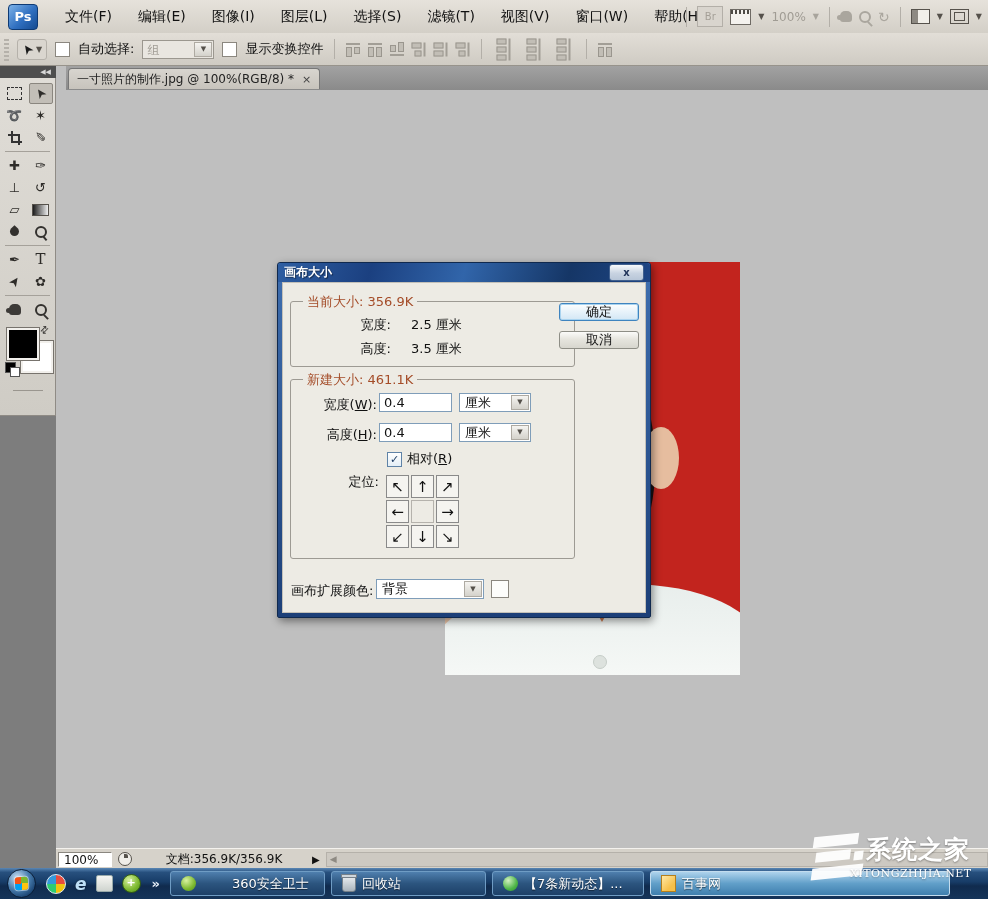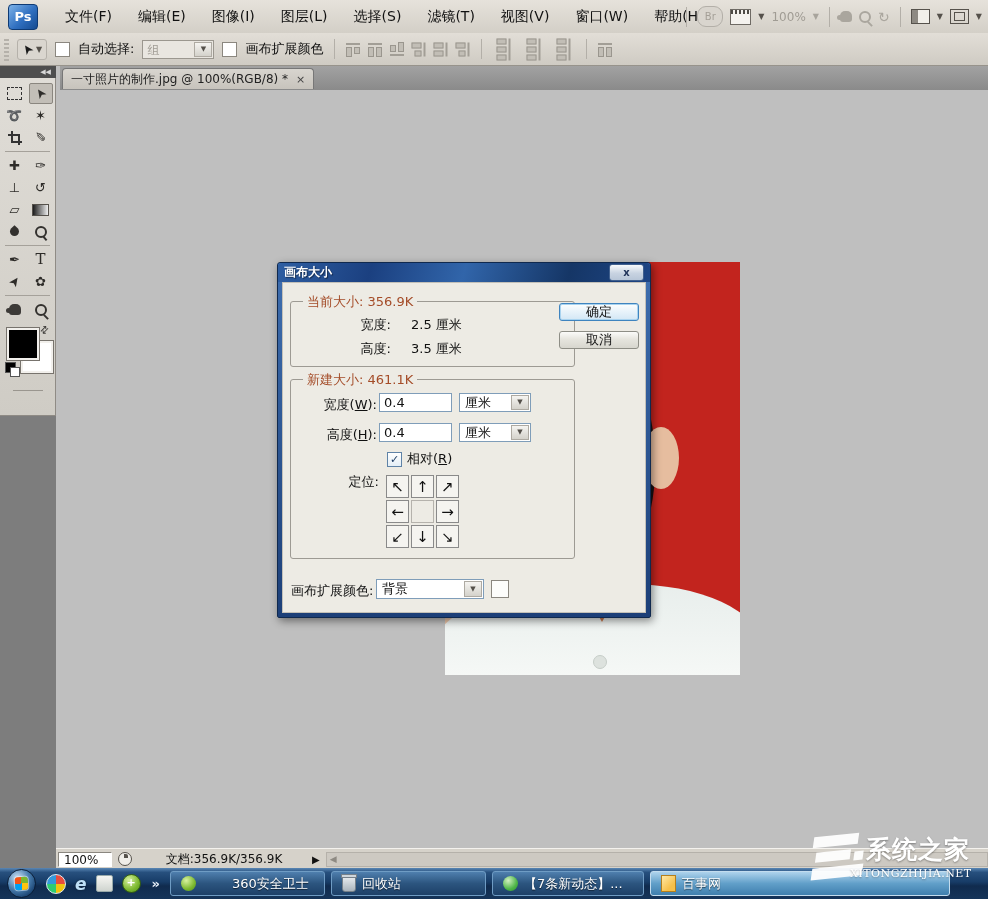--- a/index.html
+++ b/index.html
@@ -9,21 +9,21 @@
   .menubar{position:absolute;left:0;top:0;width:988px;height:33px;
     background:linear-gradient(#e6e2db,#d3cfc7);border-bottom:1px solid #a6a29b;
     display:flex;align-items:center;}
   .ps-logo{width:28px;height:24px;margin:0 14px 0 8px;border-radius:4px;
     background:linear-gradient(135deg,#7db2e8 0%,#2f6fc0 55%,#144a90 100%);
     border:1px solid #0e3a74;color:#fff;font-weight:bold;font-size:13px;
     display:flex;align-items:center;justify-content:center;}
   .menu-item{padding:0 13px;font-size:14px;cursor:default;white-space:nowrap;}
   .mb-right{position:absolute;right:6px;top:0;height:33px;display:flex;align-items:center;gap:7px;}
   .vsep{width:1px;height:20px;background:#b3afa8;margin:0 3px;}
-  .br-btn{width:24px;height:19px;border:1px solid #b3afa8;border-radius:9px;background:#d9d5ce;
+  .br-btn{width:24px;height:19px;border:1px solid #b3afa8;border-radius:0;background:#d9d5ce;
     color:#a49f97;font-size:10px;display:flex;align-items:center;justify-content:center;}
   .launch-ico{width:19px;height:14px;background:#f4f2ee;border:1px solid #6e6a64;position:relative;}
   .launch-ico:before{content:"";position:absolute;left:0;top:0;right:0;height:4px;
     background:repeating-linear-gradient(90deg,#4d4a45 0 2px,#f4f2ee 2px 4px);}
   .dd{font-size:8px;color:#55514b;}
   .dd.dim{color:#a8a49c;}
   .ztxt{color:#a09c94;font-size:12px;}
   .ico-hand{width:12px;height:11px;background:#aaa69e;border-radius:5px 5px 3px 3px;position:relative;}
   .ico-hand:before{content:"";position:absolute;left:-3px;top:4px;width:5px;height:5px;background:#aaa69e;border-radius:50%;}
   .ico-mag{width:8px;height:8px;border:2px solid #aaa69e;border-radius:50%;position:relative;}
@@ -45,21 +45,21 @@
     color:#a09c94;font-size:12px;line-height:19px;padding-left:4px;box-sizing:border-box;}
   .opt-select .sb,.sel .sb{position:absolute;right:1px;top:1px;bottom:1px;width:16px;
     background:linear-gradient(#f5f4f1,#d4d2cb);border:1px solid #aeaaa2;
     display:flex;align-items:center;justify-content:center;font-size:7px;color:#54504a;}
   .ag{display:inline-flex;gap:2px;border-top:2px solid #a29e96;padding-top:2px;height:9px;align-items:flex-start;}
   .ag i{width:4px;height:8px;background:#c2beb6;border:1px solid #9a968e;}
   .ag i.t{height:5px;}
   .ag.flip{transform:rotate(180deg);}
   .ag.v{transform:rotate(90deg);}
   
-  .tabbar{position:absolute;left:60px;top:66px;right:0;height:24px;
+  .tabbar{position:absolute;left:66px;top:66px;right:0;height:24px;
     background:linear-gradient(#a2a2a2,#8a8a8a);border-bottom:1px solid #6f6f6f;}
   .tab{position:absolute;left:2px;top:2px;height:21px;width:252px;
     background:linear-gradient(#d8d5cf,#c7c3bc);border:1px solid #777;border-bottom:none;
     border-radius:4px 4px 0 0;display:flex;align-items:center;gap:8px;
     font-size:12px;color:#222;padding:0 8px;box-sizing:border-box;white-space:nowrap;}
   .tab .x{color:#444;font-size:11px;}
   
   .tb-head{position:absolute;left:0;top:66px;width:56px;height:12px;background:#4e4e4e;
     color:#d8d8d8;font-size:7px;text-align:right;line-height:12px;padding-right:5px;box-sizing:border-box;}
   .toolbox{position:absolute;left:0;top:78px;width:56px;height:338px;
@@ -238,21 +238,21 @@
       <span class="arrow-move">➤</span>
       <span class="dd">▼</span>
     </div>
     <span class="cb"></span>
     <span>自动选择:</span>
     <div class="opt-select">
       <span>组</span>
       <span class="sb">▼</span>
     </div>
     <span class="cb"></span>
-    <span>画布扩展颜色</span>
+    <span>显示变换控件</span>
     <div class="vsep"></div>
     <span class="ag">
         <i></i>
         <i class="t"></i>
       </span>
     <span class="ag">
         <i></i>
         <i></i>
       </span>
     <span class="ag flip">

